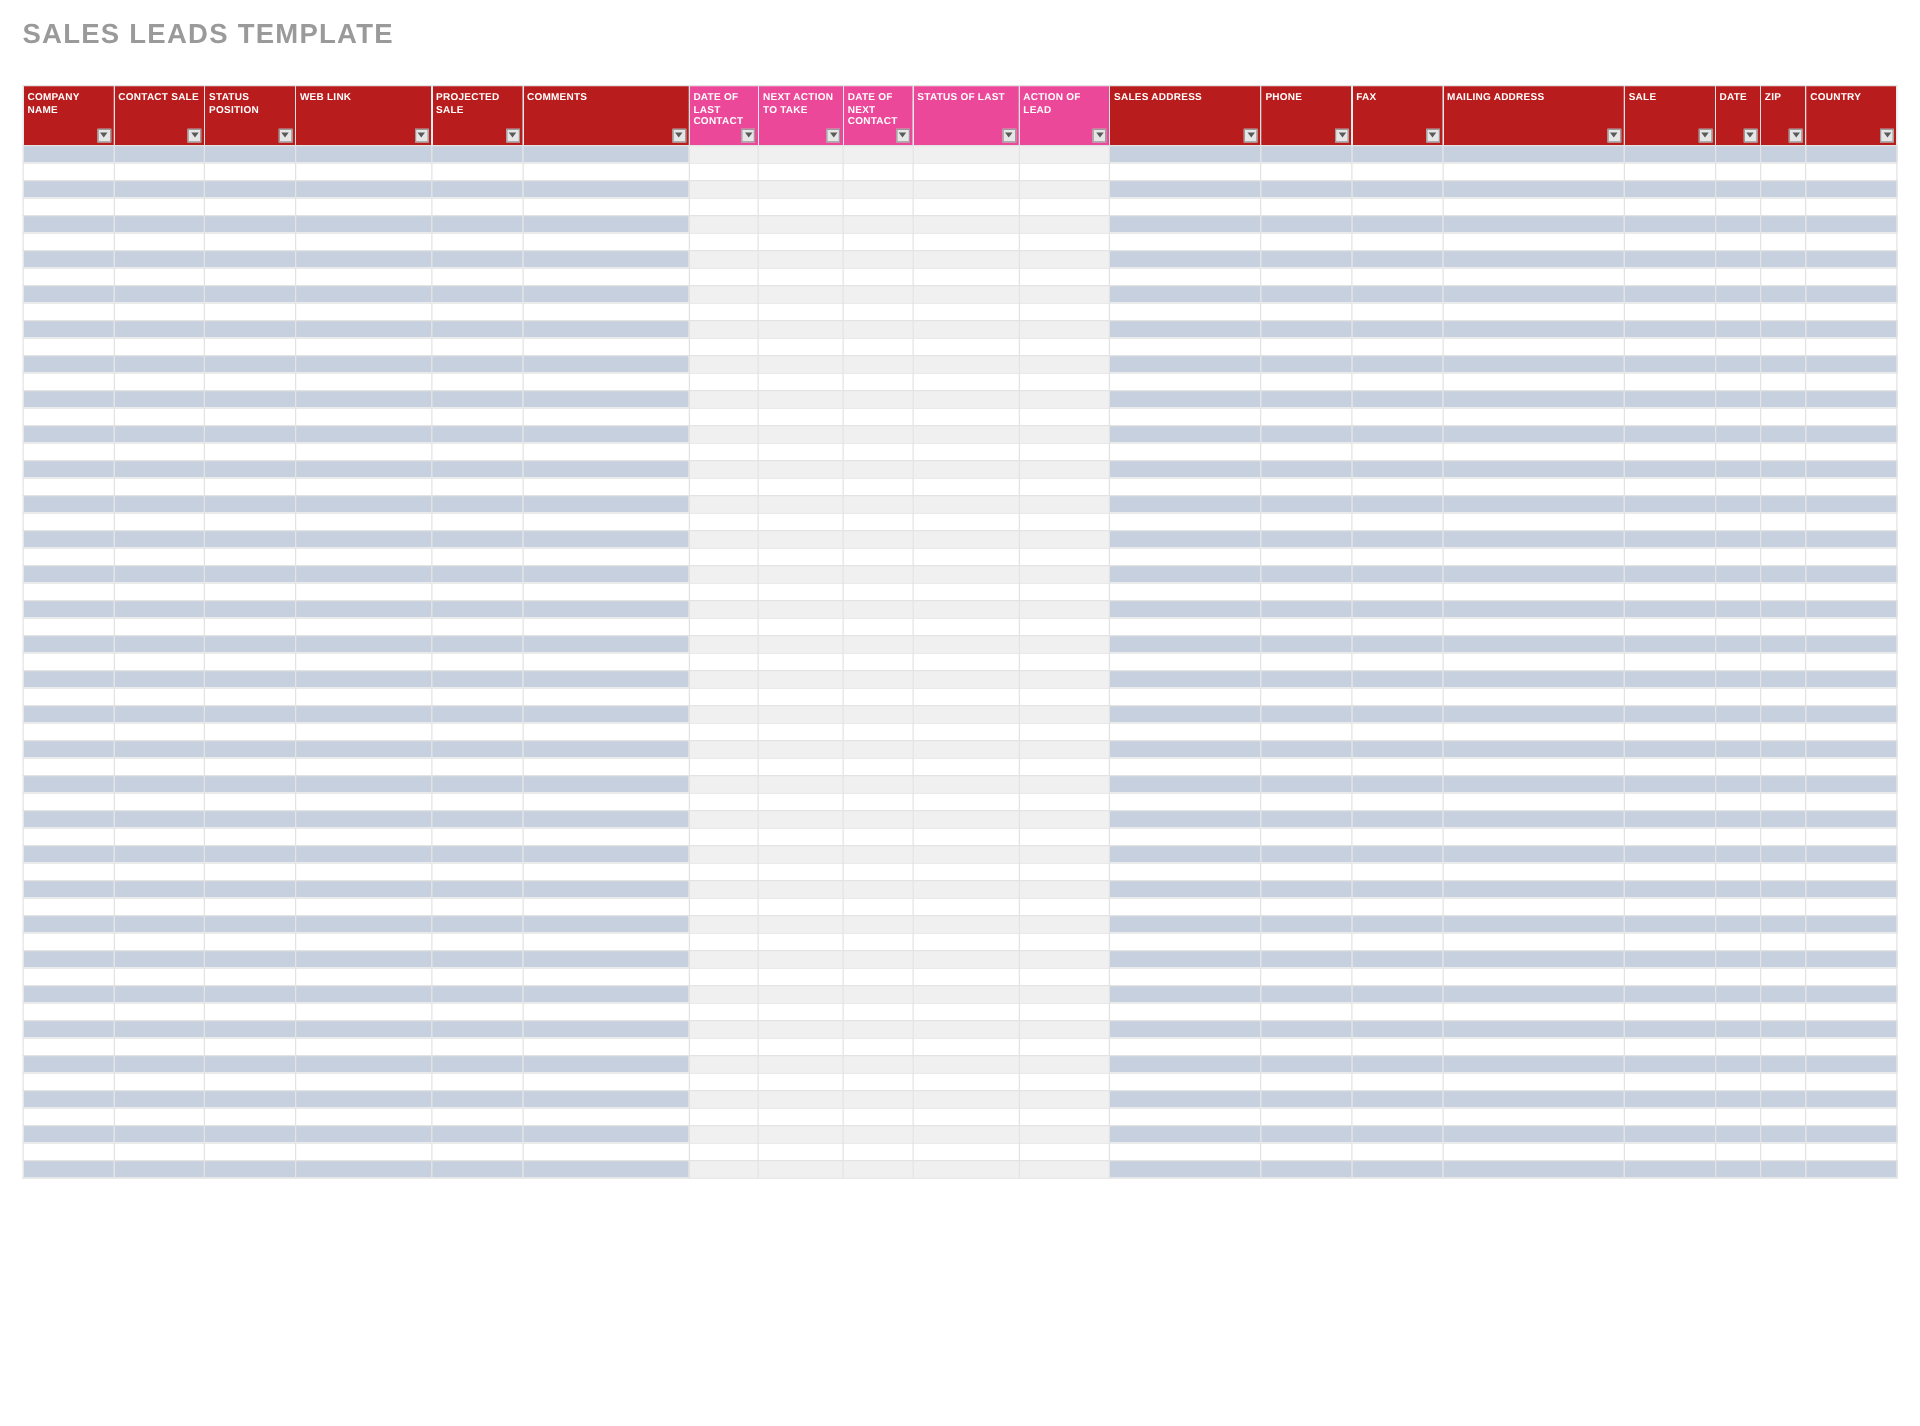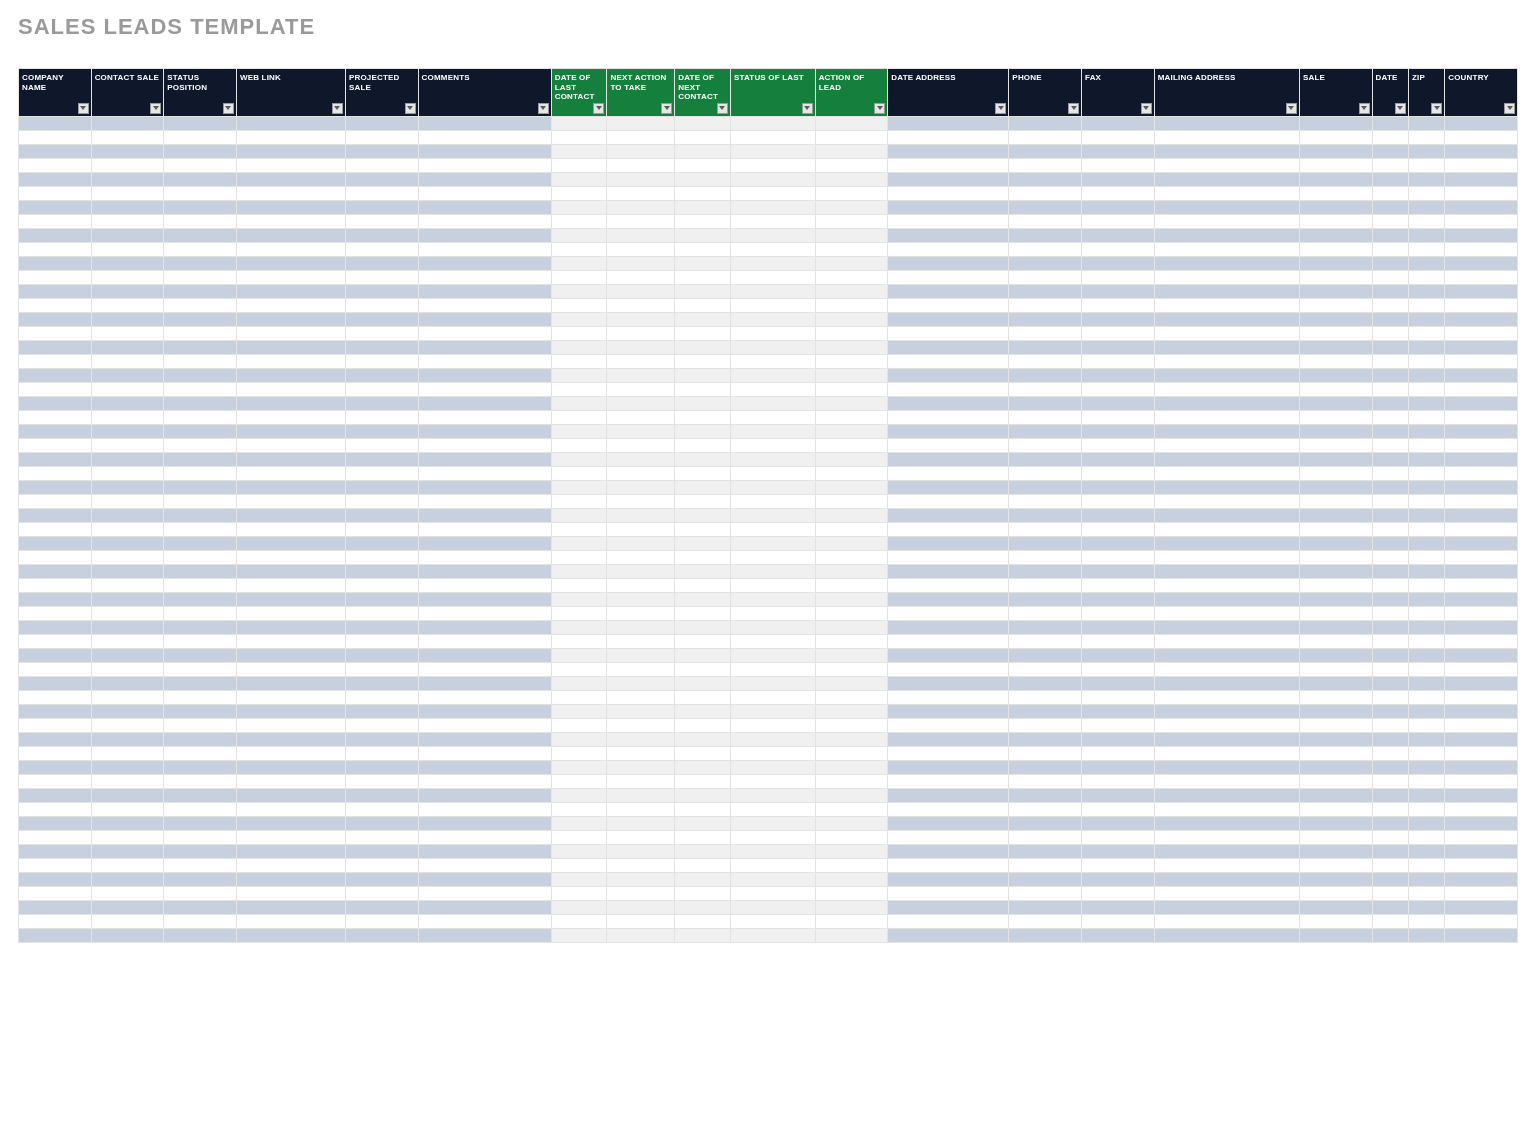--- a/index.html
+++ b/index.html
@@ -31,32 +31,32 @@
     background: #1f2a44;
     color: #ffffff;
     font-weight: 700;
     text-align: center;
     font-size: 10px;
     padding: 4px 2px;
     letter-spacing: 0.5px;
   }
   .col-header th {
     position: relative;
-    background: #0f172a;
+    background: #b91c1c;
     color: #ffffff;
     font-weight: 700;
     text-align: left;
     font-size: 8px;
     padding: 4px 3px 14px 3px;
     vertical-align: top;
     line-height: 1.2;
     letter-spacing: 0.2px;
   }
   .col-header th.grey {
-    background: #15803d;
+    background: #ec4899;
   }
   .filter-btn {
     position: absolute;
     bottom: 2px;
     right: 2px;
     width: 11px;
     height: 11px;
     background: #e6e6e6;
     border: 1px solid #9a9a9a;
     display: flex;
@@ -120,21 +120,21 @@
         <th><span>CONTACT SALE</span><div class="filter-btn"></div></th>
         <th><span>STATUS POSITION</span><div class="filter-btn"></div></th>
         <th><span>WEB LINK</span><div class="filter-btn"></div></th>
         <th><span>PROJECTED SALE</span><div class="filter-btn"></div></th>
         <th><span>COMMENTS</span><div class="filter-btn"></div></th>
         <th class="grey"><span>DATE OF LAST CONTACT</span><div class="filter-btn"></div></th>
         <th class="grey"><span>NEXT ACTION TO TAKE</span><div class="filter-btn"></div></th>
         <th class="grey"><span>DATE OF NEXT CONTACT</span><div class="filter-btn"></div></th>
         <th class="grey"><span>STATUS OF LAST</span><div class="filter-btn"></div></th>
         <th class="grey"><span>ACTION OF LEAD</span><div class="filter-btn"></div></th>
-        <th><span>DATE ADDRESS</span><div class="filter-btn"></div></th>
+        <th><span>SALES ADDRESS</span><div class="filter-btn"></div></th>
         <th><span>PHONE</span><div class="filter-btn"></div></th>
         <th><span>FAX</span><div class="filter-btn"></div></th>
         <th><span>MAILING ADDRESS</span><div class="filter-btn"></div></th>
         <th><span>SALE</span><div class="filter-btn"></div></th>
         <th><span>DATE</span><div class="filter-btn"></div></th>
         <th><span>ZIP</span><div class="filter-btn"></div></th>
         <th><span>COUNTRY</span><div class="filter-btn"></div></th>
       </tr>
   </thead>
   <tbody id="tbody">

